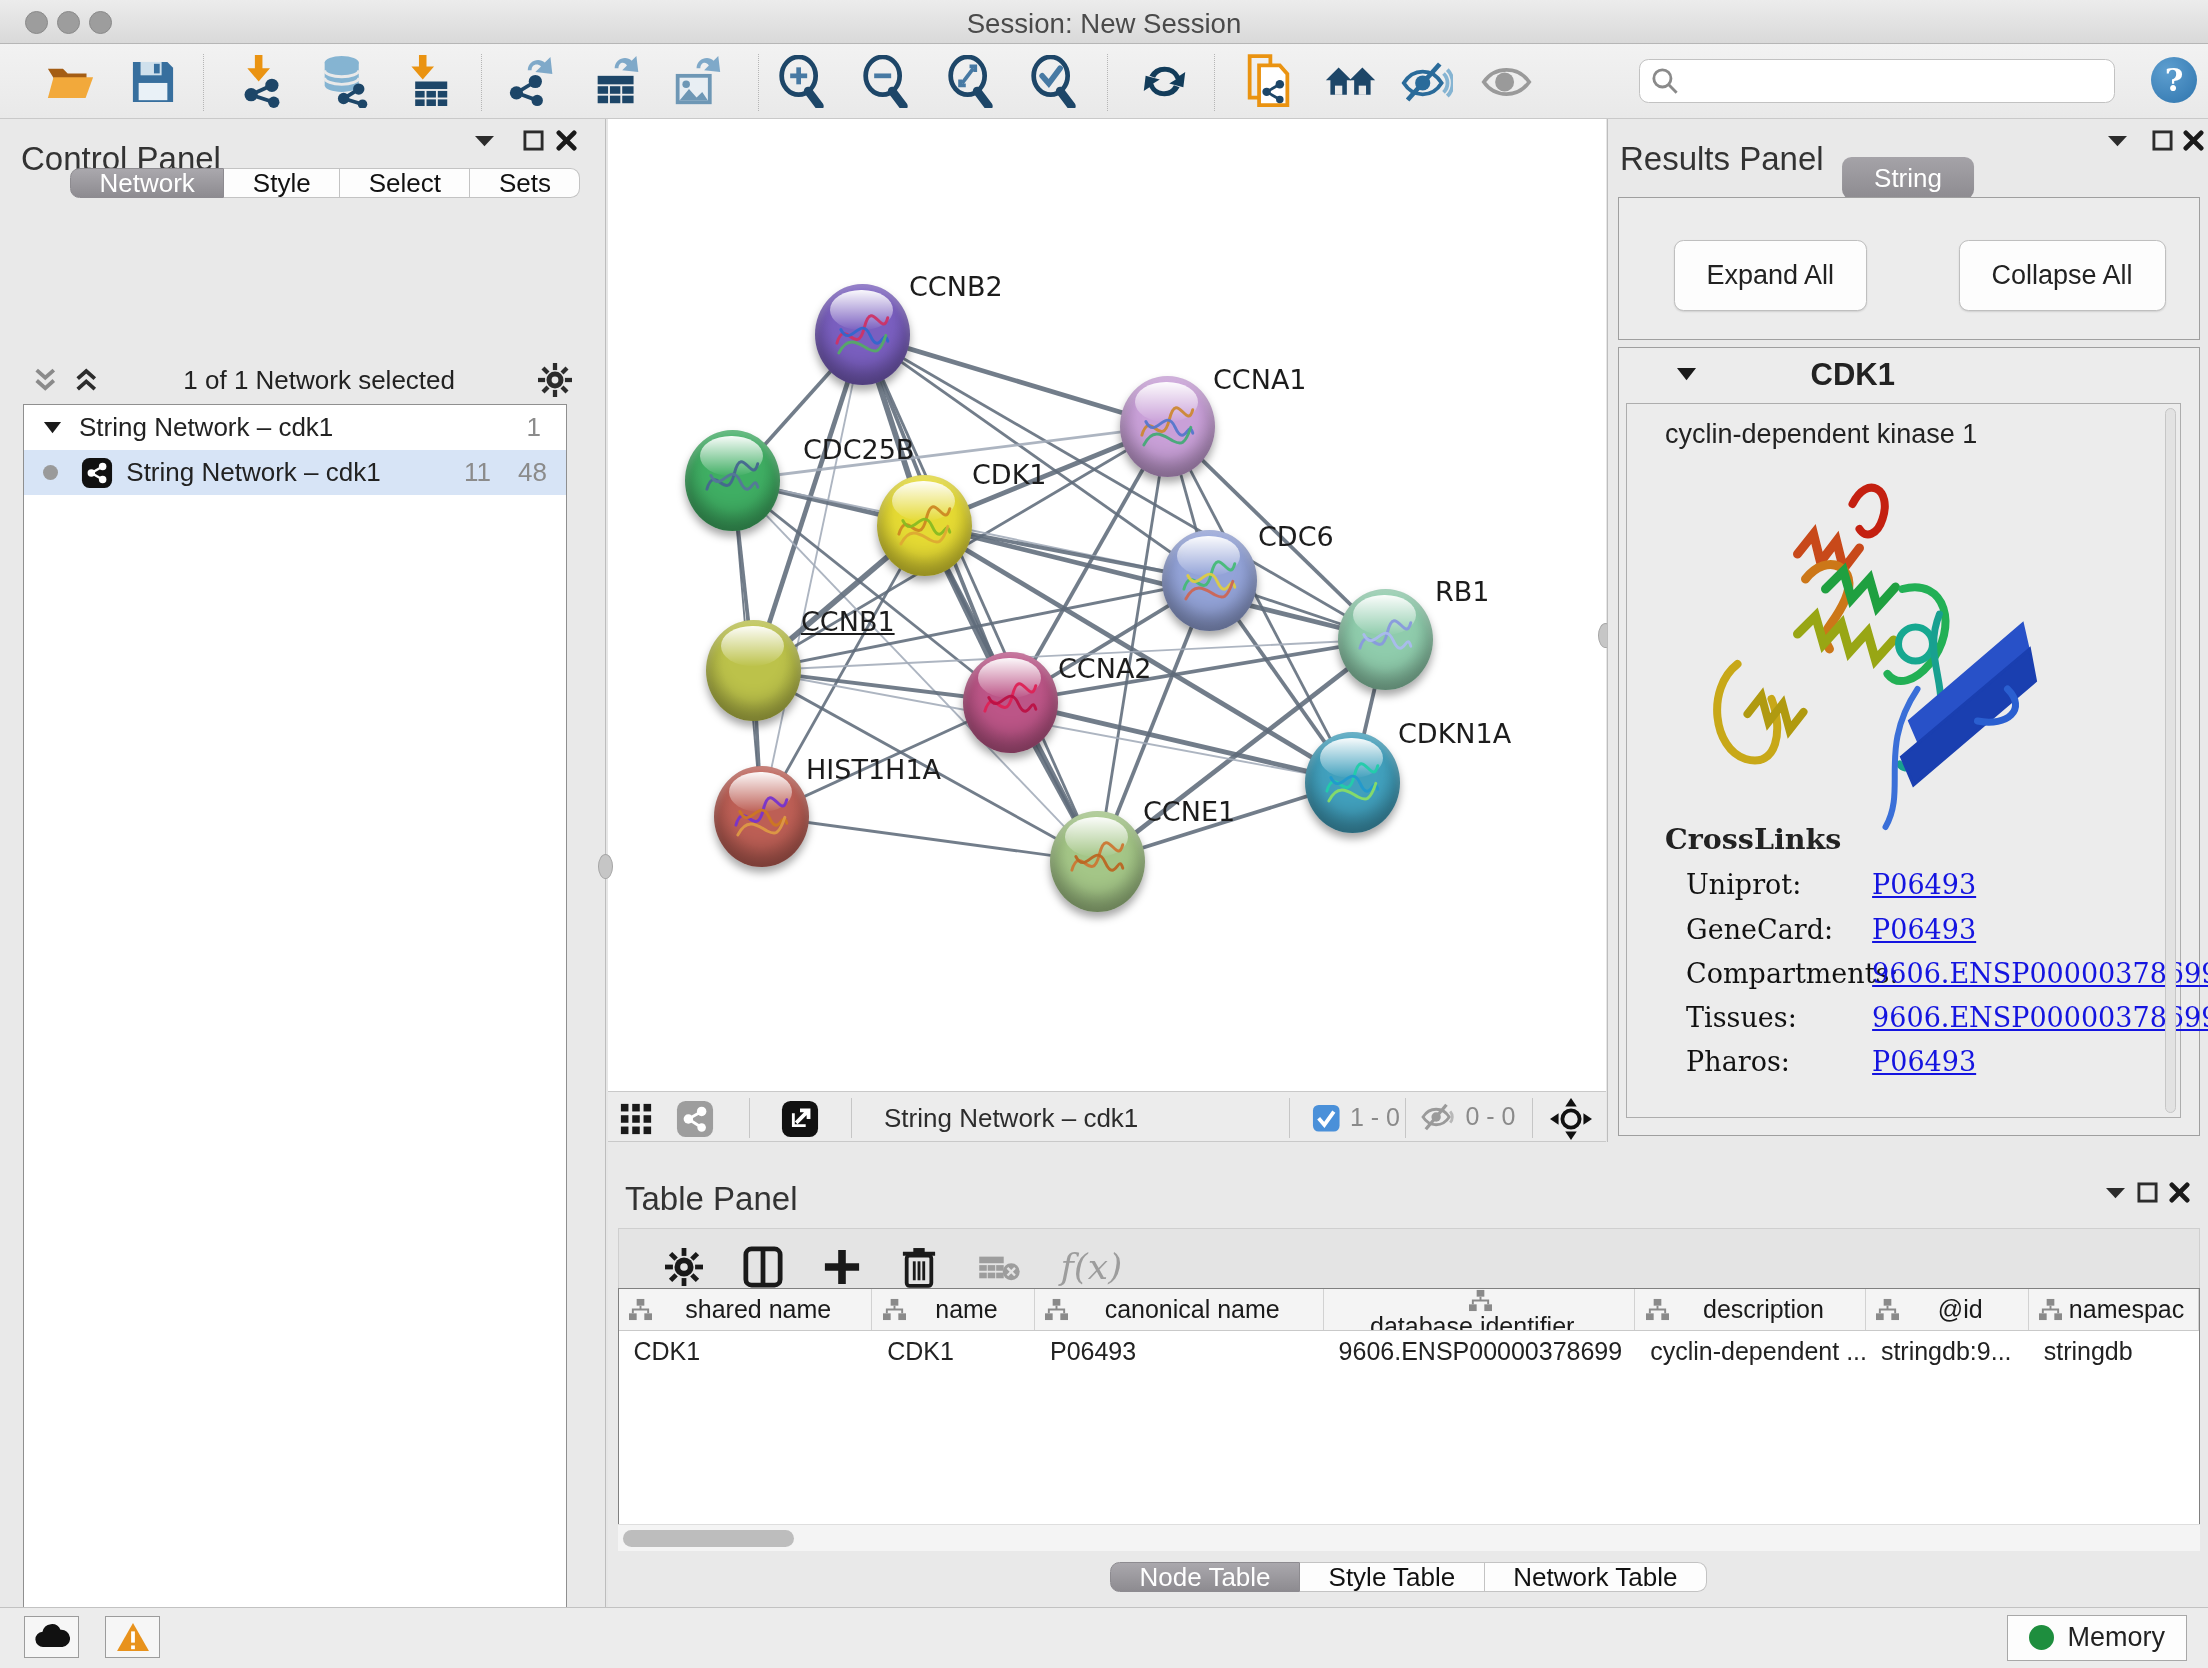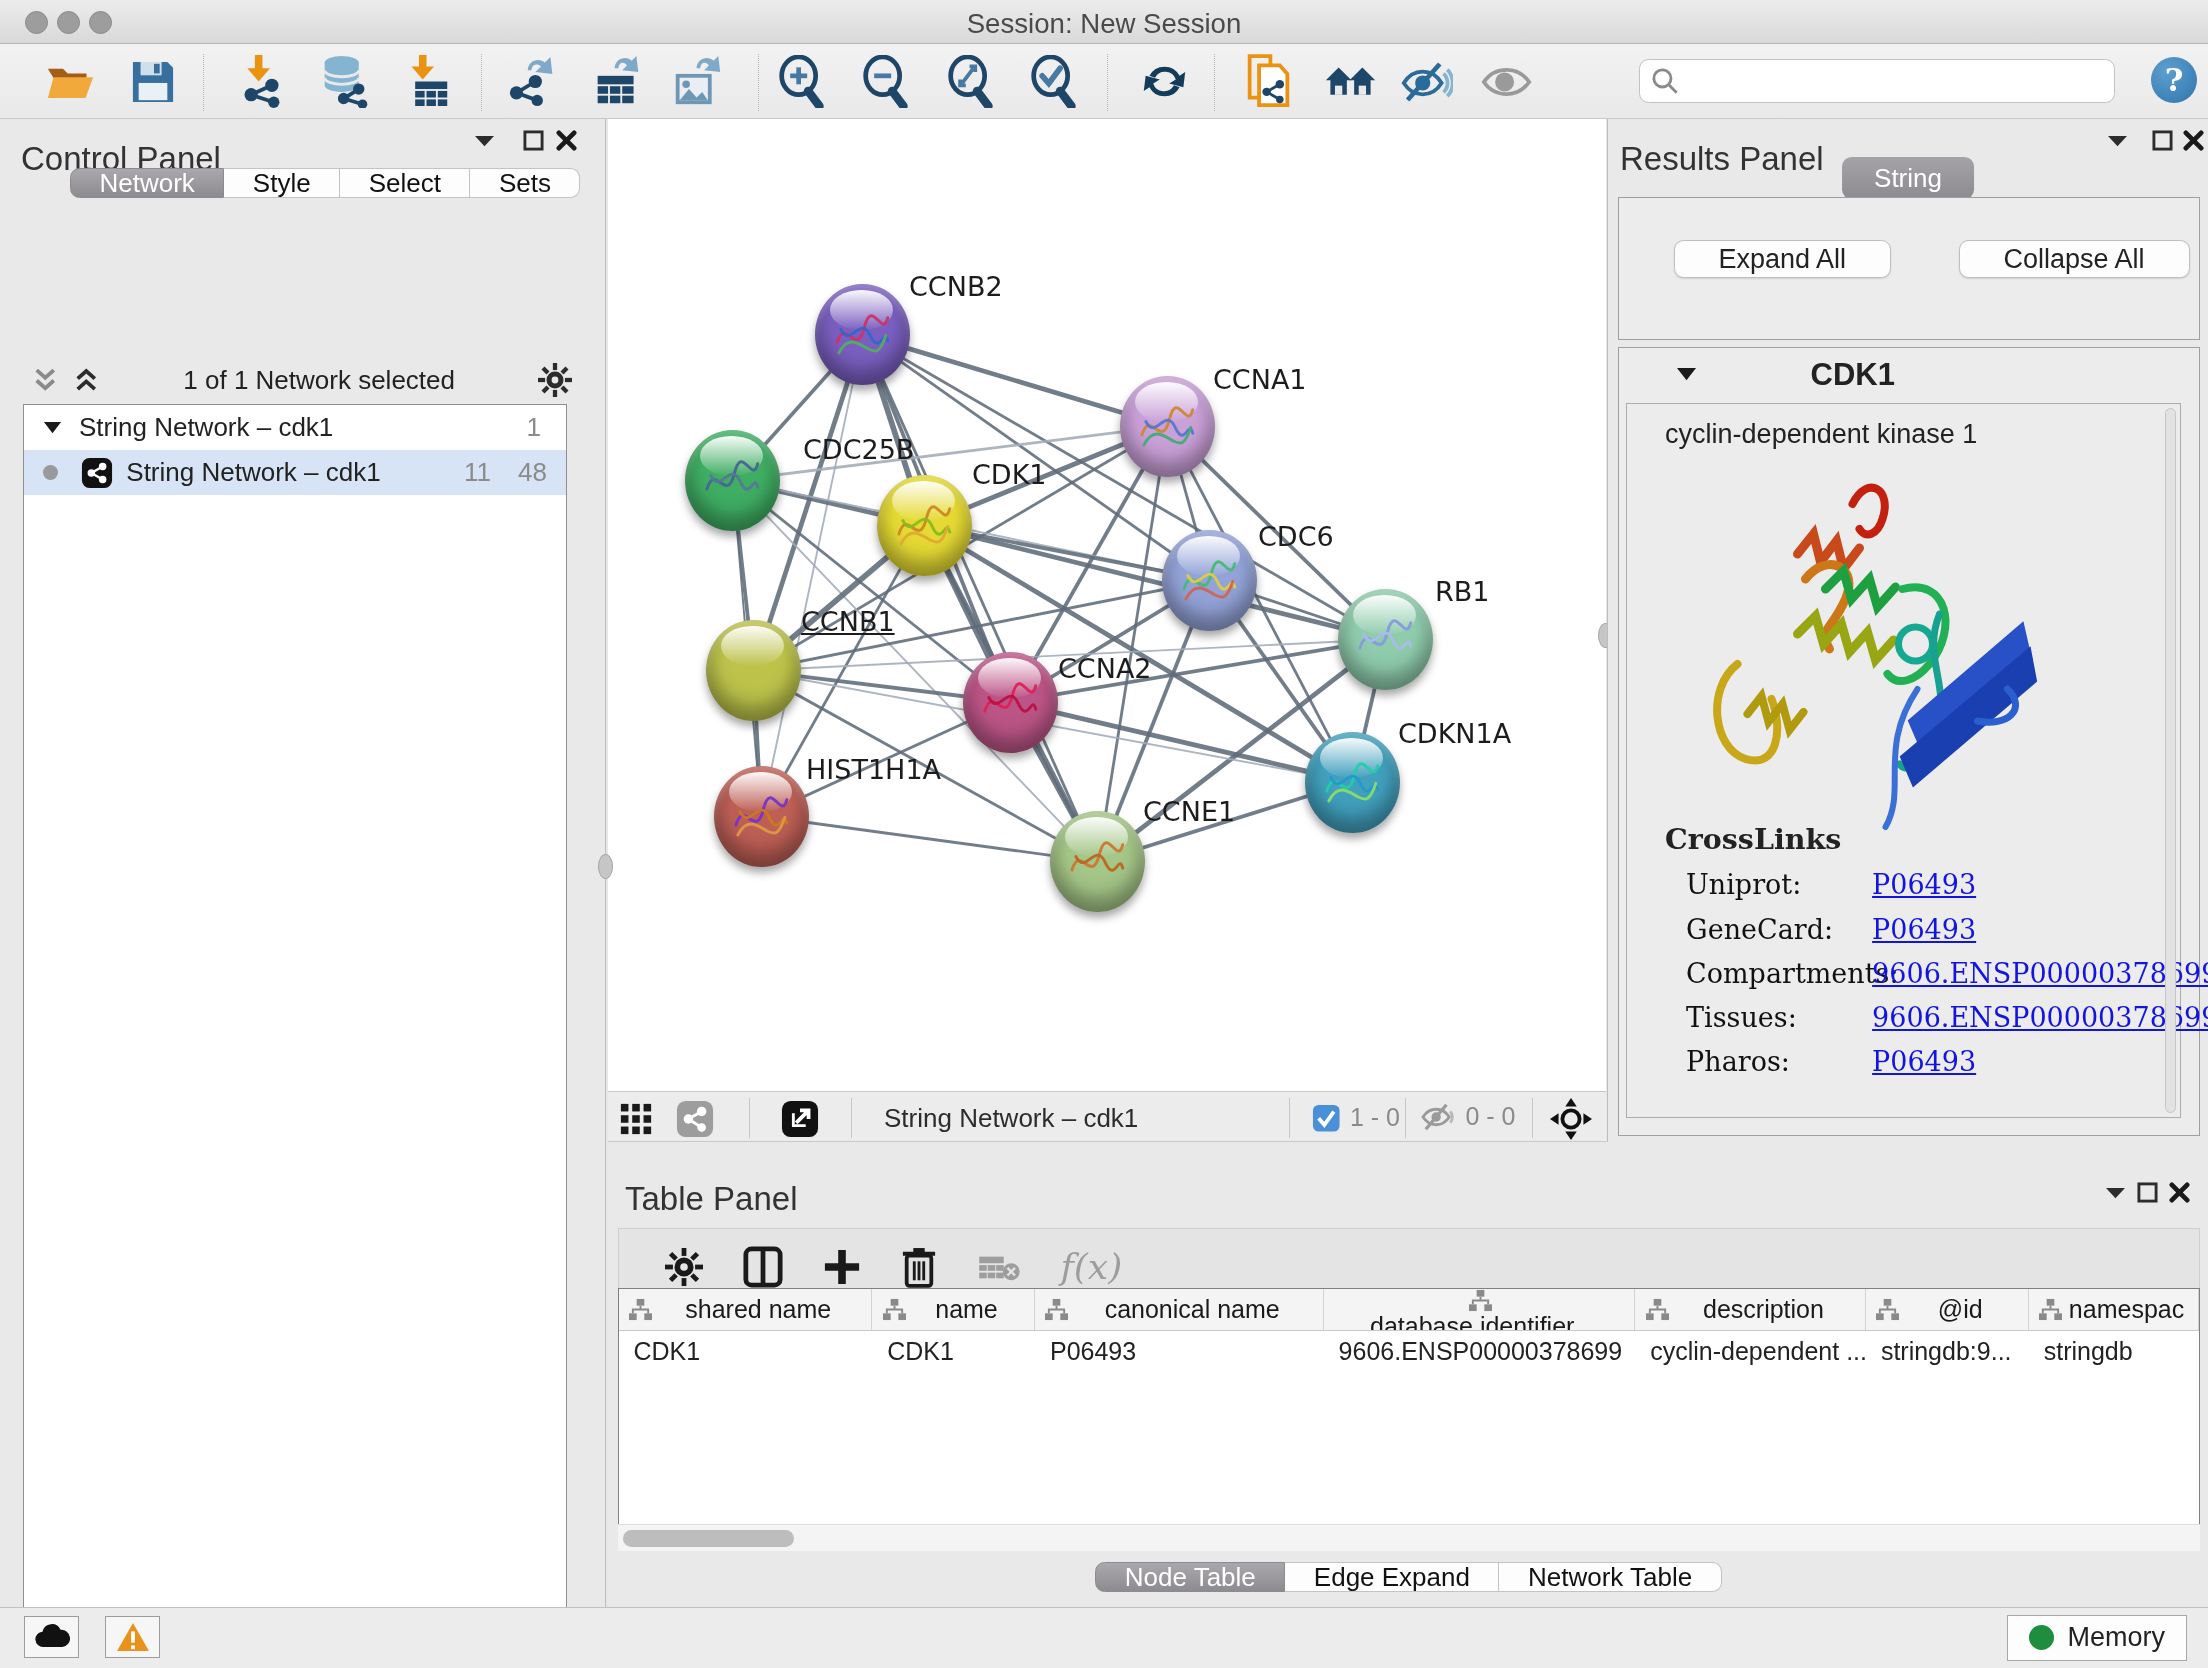--- a/index.html
+++ b/index.html
@@ -70,21 +70,21 @@
     background:#c6c6c6; border:1px solid #a5a5a5; }
 
   
   #results-panel { position:absolute; left:1607px; top:119px; width:601px; height:1037px; background:#e9e9e9;
     border-left:1px solid #bdbdbd; }
   #string-tab { position:absolute; left:50%; transform:translateX(-50%); top:38px; height:42px;
     padding:0 32px; background:linear-gradient(#a5a3a8,#8d8b90); border-radius:9.5px; color:#fff;
     font-size:26px; display:flex; align-items:center; }
   #results-box1 { position:absolute; left:9.5px; top:78px; width:582px; height:143px;
     border:1.9px solid #9f9f9f; background:#ececec; }
-  .rbtn { position:absolute; top:42px; height:38px; padding:0 44px; background:#fdfdfd;
+  .rbtn { position:absolute; top:42px; height:71px; padding:0 32px; background:#fdfdfd;
     border:1px solid #bfbfbf; border-radius:9.5px; font-size:27px; display:flex; align-items:center;
     box-shadow:0 1px 1.9px rgba(0,0,0,.12); }
   #results-card { position:absolute; left:9.5px; top:228px; width:582px; height:789px;
     border:1.9px solid #9f9f9f; background:#ececec; }
   #card-header { height:53px; display:flex; align-items:center; }
   #card-title { font-size:31px; font-weight:bold; margin-left:114px; }
   #card-inner { position:absolute; left:7.6px; top:55px; width:555px; height:715px;
     border:1px solid #adadad; background:#ececec; }
   #protein-desc { font-size:27px; padding:15px 0 0 38px; }
   #crosslinks { position:absolute; left:38px; top:418px; font-family:"DejaVu Serif", serif; }
@@ -856,21 +856,21 @@
         <div class="td" style="width: 163px;">stringdb:9...</div>
         <div class="td" style="width: 170px;">stringdb</div>
       </div>
   </div>
   <div id="tp-hscroll">
       <div class="thumb"></div>
     </div>
 
   <div id="tp-tabs">
       <div class="tab active">Node Table</div>
-      <div class="tab">Edge Expand</div>
+      <div class="tab">Style Table</div>
       <div class="tab">Network Table</div>
     </div>
 </div>
 
 <div id="statusbar">
   <div class="sbtn" style="left:24px">
     <svg width="36" height="25" viewBox="0 0 38 26">
       <path d="M10 24 a8 8 0 0 1 -1 -16 a10 10 0 0 1 19 -2 a7 7 0 0 1 2 18 Z" fill="#111"></path>
     </svg>
   </div>

